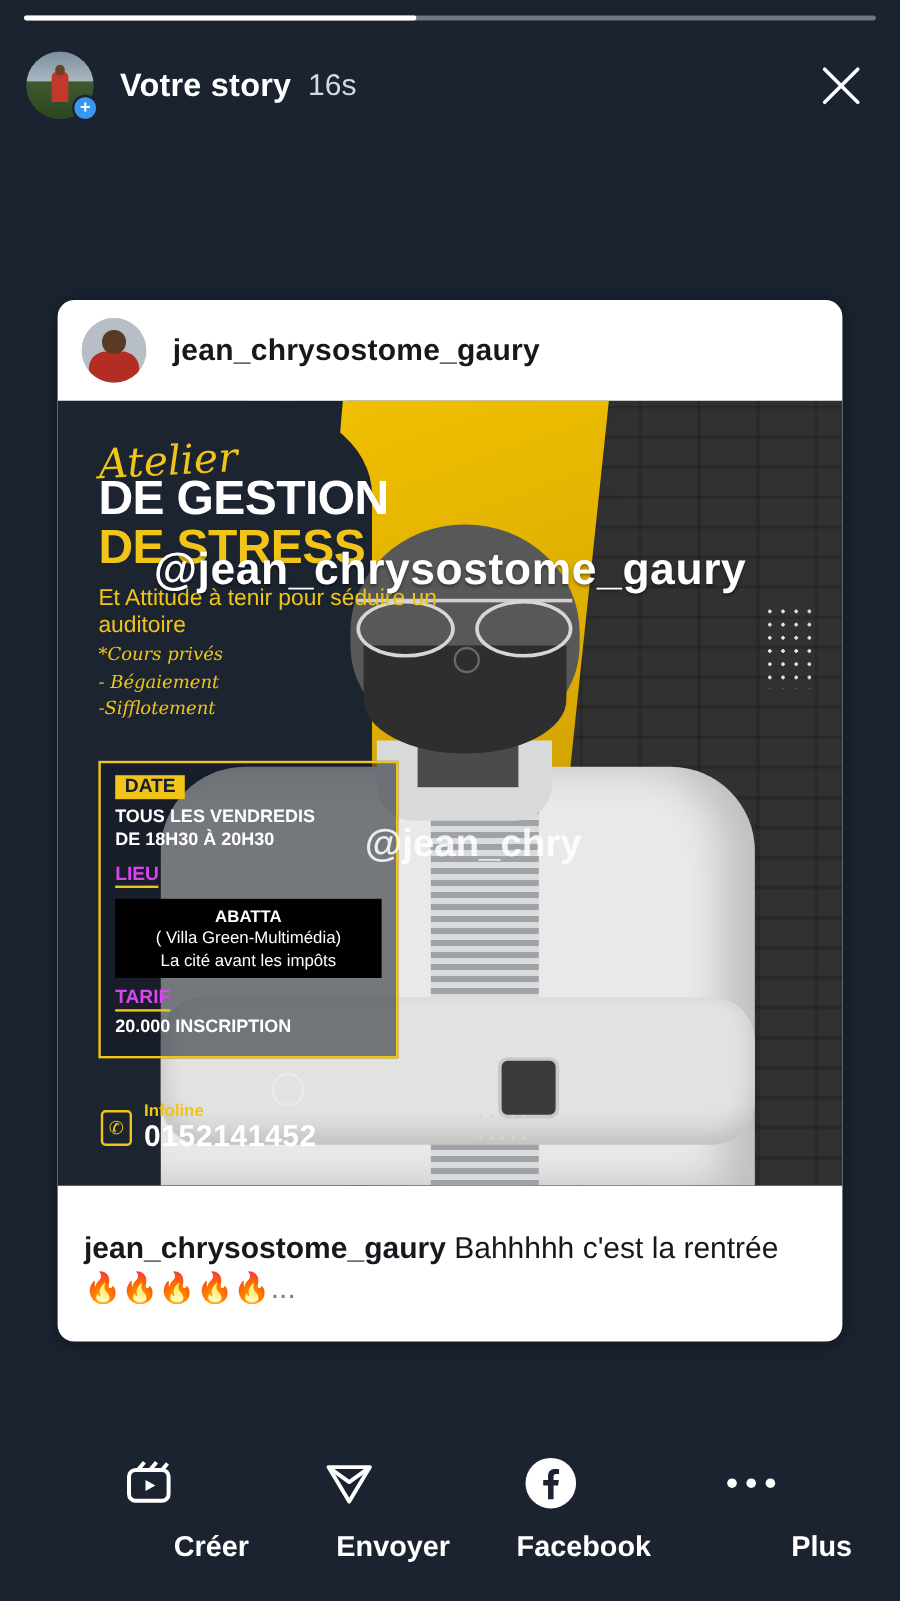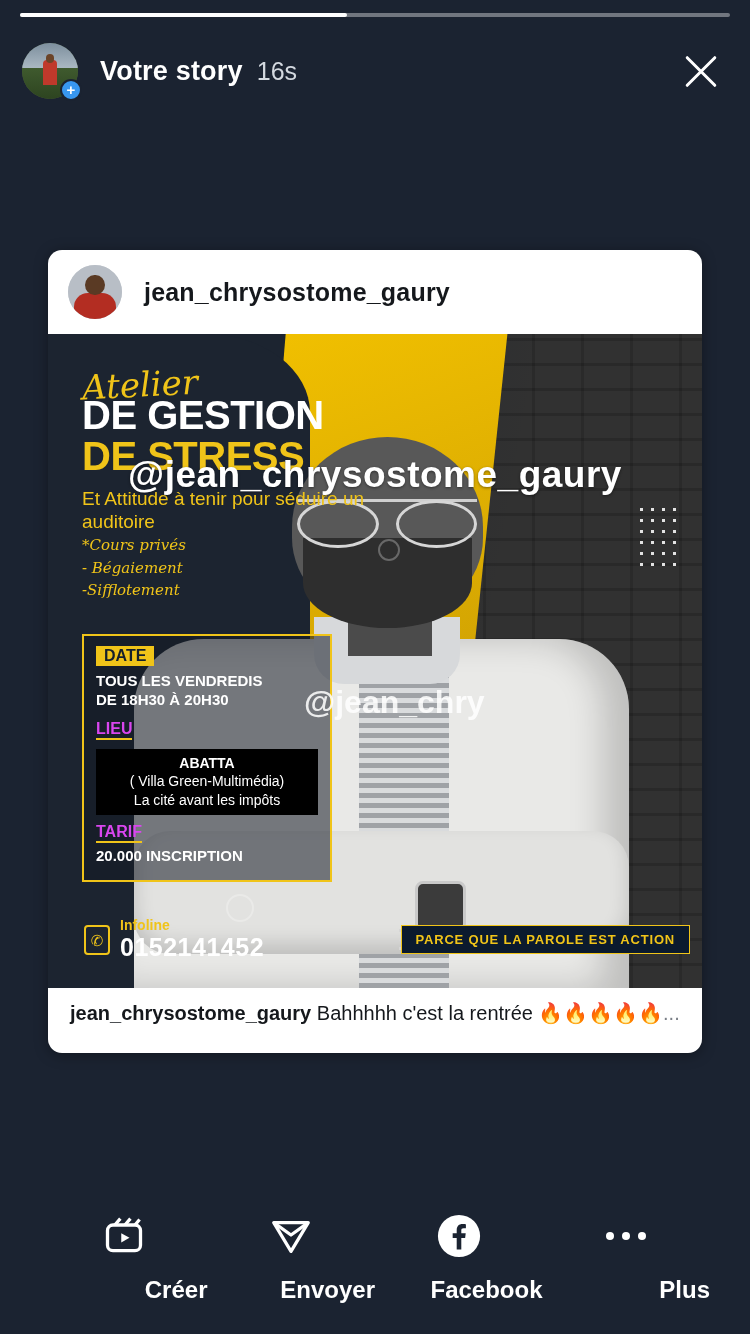--- a/index.html
+++ b/index.html
@@ -327,22 +327,22 @@
   .handle-watermark {
     position:absolute;
     left: 256px; top: 350px;
     color: rgba(255,255,255,0.86);
     font-size: 32px;
     font-weight: bold;
   }
 
   
   .caption {
-    padding: 12px 22px 26px 22px;
-    font-size: 20px;
+    padding: 36px 22px 26px 22px;
+    font-size: 25px;
     line-height: 1.35;
     color: #15181c;
   }
   .caption .cap-user { font-weight: bold; }
   .caption .cap-more { color: #7a7f87; }
 
   
   .actions {
     position: absolute;
     left: 0; right: 0; bottom: 30px;
@@ -451,21 +451,20 @@
 
       <div class="infoline-box">
         <div class="phone-ico">✆</div>
         <div>
           <div class="il1">Infoline</div>
           <div class="il2">0152141452</div>
         </div>
       </div>
 
       <div class="dots-left"></div>
-      <div class="ribbon">PARCE QUE LA PAROLE EST ACTION</div>
 
       <div class="handle-overlay">@jean_chrysostome_gaury</div>
       <div class="handle-watermark">@jean_chry</div>
     </div>
 
     <div class="caption">
       <span class="cap-user">jean_chrysostome_gaury</span>
       <span>Bahhhhh c'est la rentrée 🔥🔥🔥🔥🔥</span><span class="cap-more">...</span>
     </div>
   </div>

